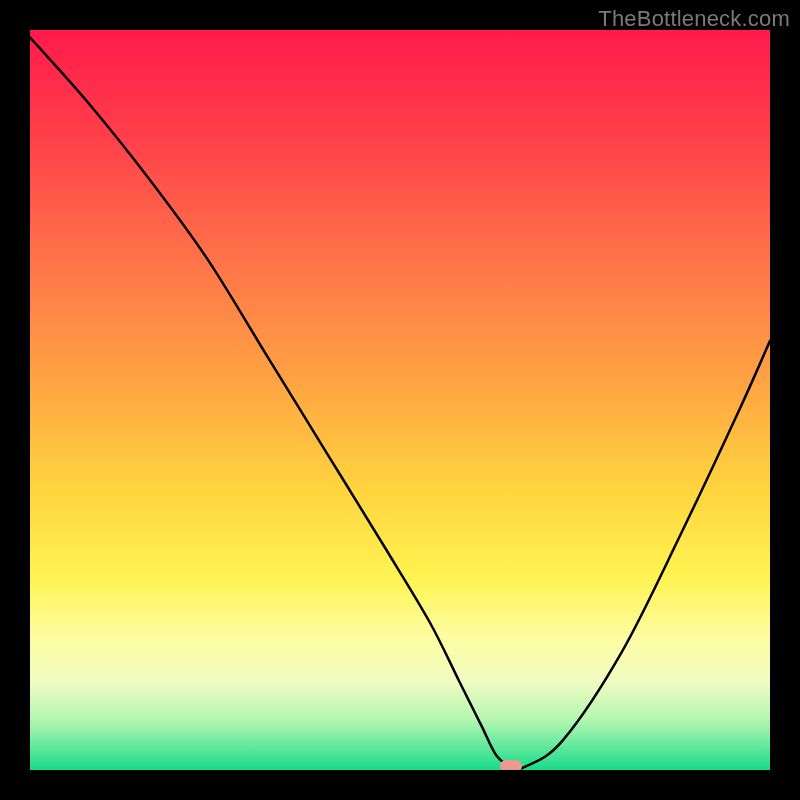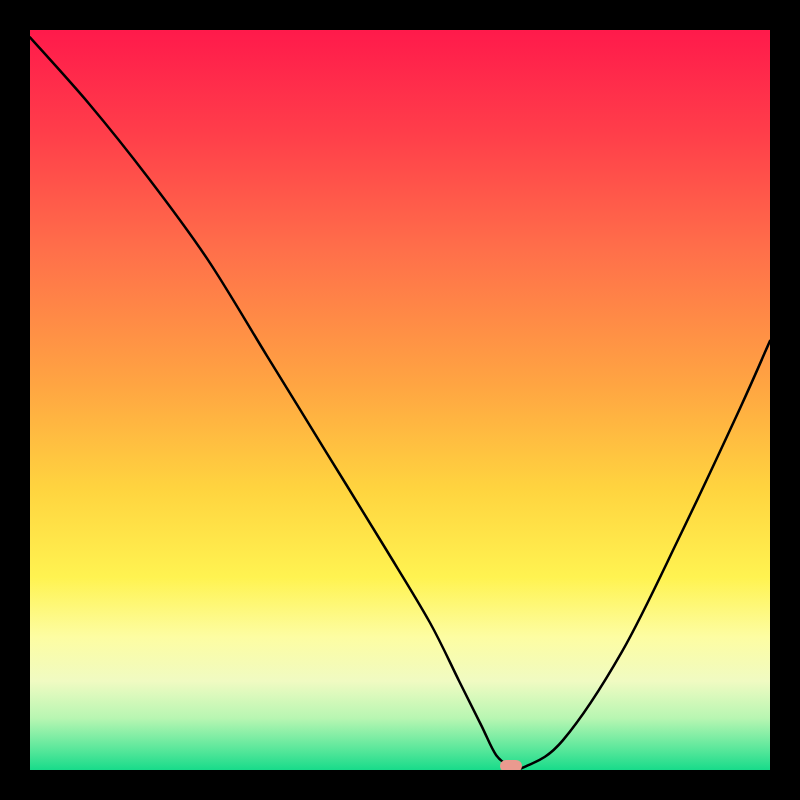--- a/index.html
+++ b/index.html
@@ -58,20 +58,21 @@
     background: #ea9a8f;
     transform: translate(-50%, -50%);
     z-index: 6;
   }
 </style>
 </head>
 <body>
 
 <div class="frame">
 
+  <div class="watermark">TheBottleneck.com</div>
 
   <div class="plot">
 
     <svg class="gradient" viewBox="0 0 100 100" preserveAspectRatio="none">
       <defs>
         <linearGradient id="bg" x1="0" y1="0" x2="0" y2="1">
             <stop offset="0%" stop-color="#ff1a4b"></stop>
             <stop offset="14%" stop-color="#ff3e4a"></stop>
             <stop offset="30%" stop-color="#ff704a"></stop>
             <stop offset="48%" stop-color="#ffa542"></stop>

